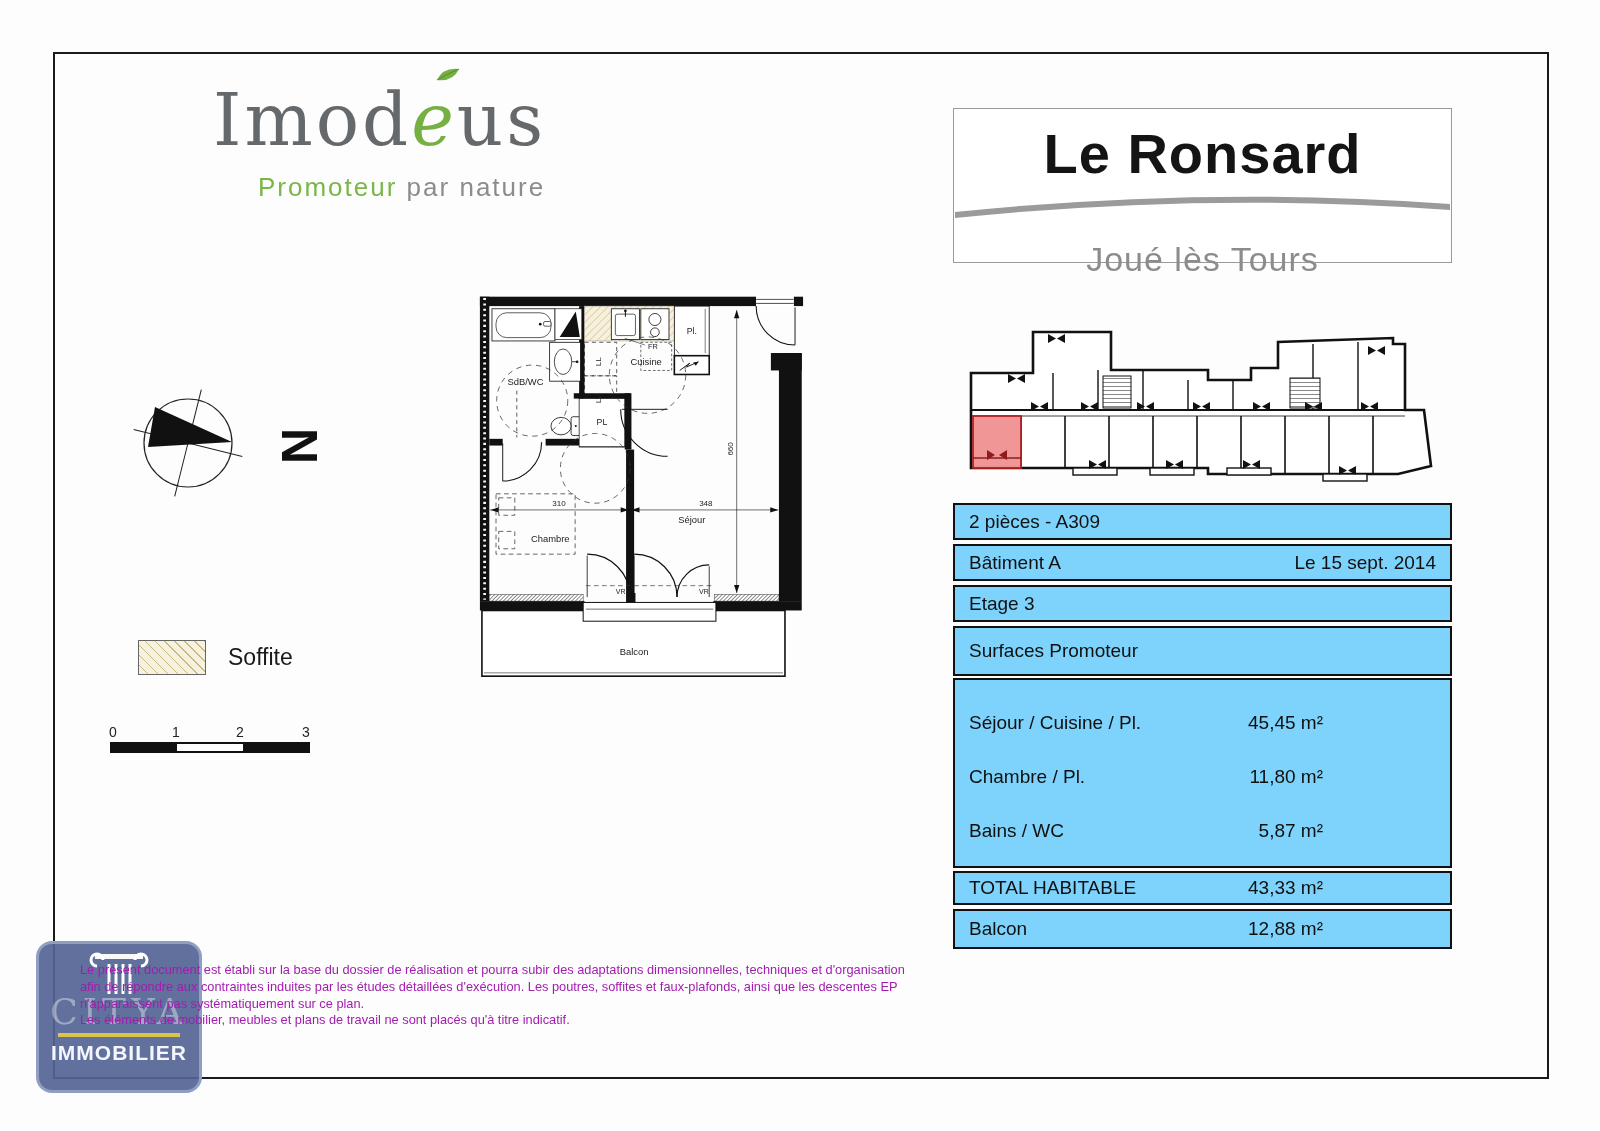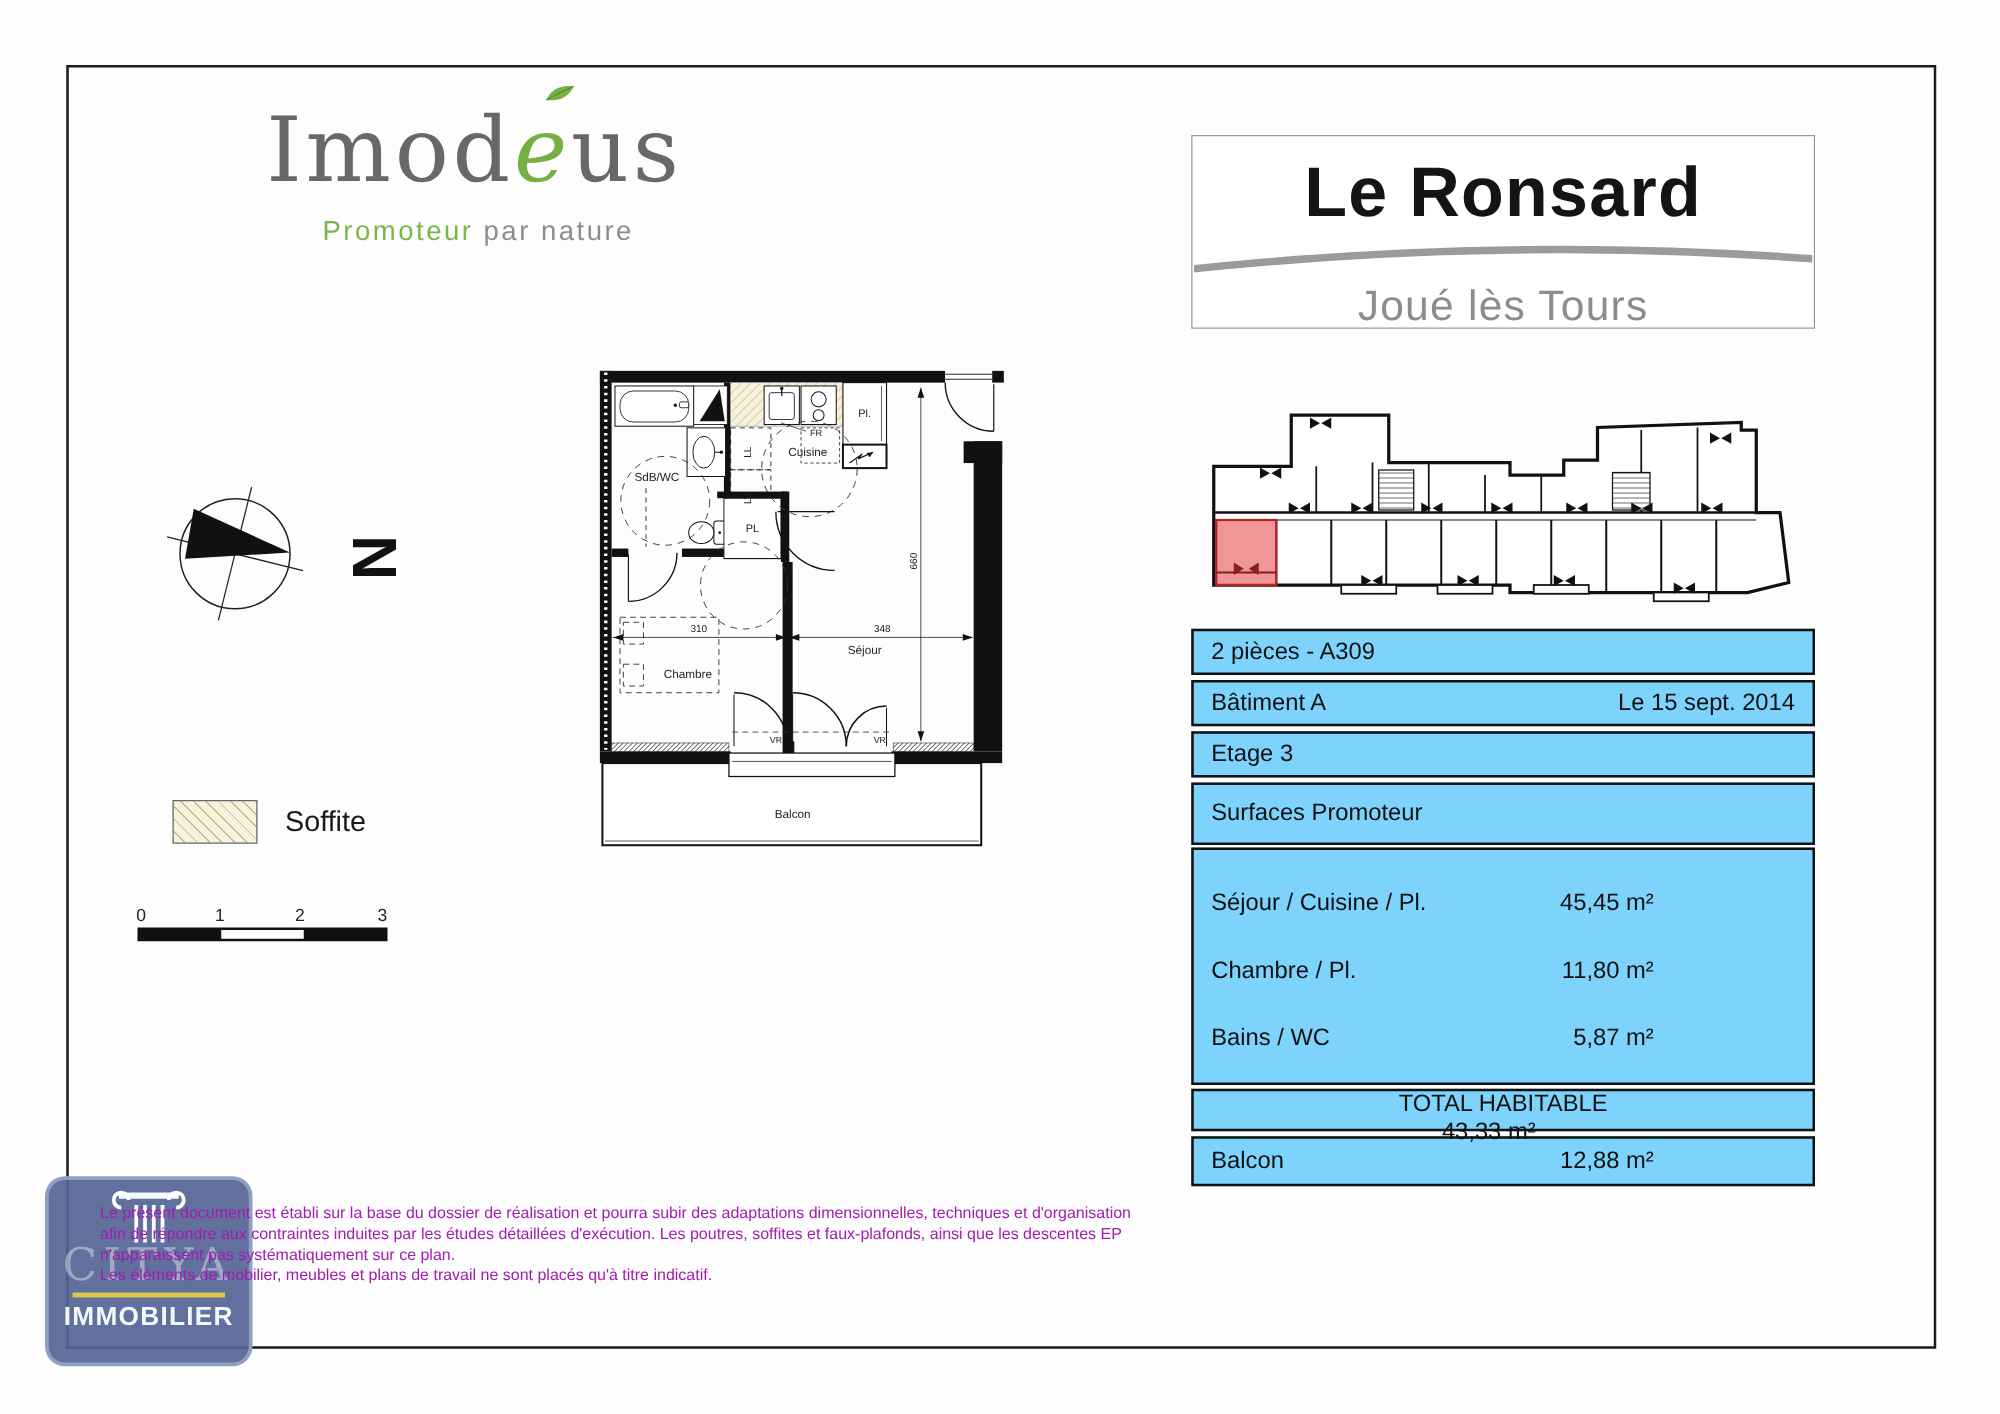--- a/index.html
+++ b/index.html
@@ -6,28 +6,28 @@
   #page{position:relative;width:1600px;height:1131px;background:#fdfdfd;overflow:hidden;
         font-family:"Liberation Sans",sans-serif;color:#111;}
   #border-frame{position:absolute;left:53px;top:52px;width:1492px;height:1023px;
         border:2px solid #1a1a1a;z-index:0;}
   
   .imodeus{position:absolute;left:213px;top:84px;z-index:2;
         font-family:"DejaVu Serif","Liberation Serif",serif;color:#66696b;
         font-size:72px;letter-spacing:3px;line-height:1;}
   .imodeus .green-e{color:#76b043;font-style:italic;position:relative;}
   .imodeus .leaf{position:absolute;top:-12px;right:-4px;}
-  .tagline{position:absolute;left:258px;top:172px;z-index:2;font-size:22px;letter-spacing:2px;color:#8a8d8f;}
+  .tagline{position:absolute;left:258px;top:172px;z-index:2;font-size:26px;letter-spacing:2px;color:#8a8d8f;}
   .tagline .green{color:#7ab648;}
   
   .hdr-box{position:absolute;left:953px;top:108px;width:497px;height:153px;background:#fff;
         border:1px solid #9a9a9a;z-index:2;text-align:center;}
   .hdr-title{font-size:56px;font-weight:bold;color:#141414;margin-top:12px;letter-spacing:1px;}
   .hdr-swoosh{display:block;margin:2px auto 0;}
-  .hdr-sub{font-size:34px;color:#8c8c8c;margin-top:4px;letter-spacing:1px;}
+  .hdr-sub{font-size:34px;color:#8c8c8c;margin-top:18px;letter-spacing:1px;}
   
   .compass{position:absolute;left:130px;top:368px;z-index:2;}
   .soffite-row{position:absolute;left:112px;top:640px;z-index:2;display:flex;align-items:center;padding-left:26px;}
   .soffite-swatch{width:66px;height:33px;border:1px solid #666;
         background:#f7f2df;
         background-image:repeating-linear-gradient(45deg,transparent 0,transparent 6px,#c9ba80 6px,#c9ba80 7px);}
   .soffite-label{font-size:23px;color:#1a1a1a;margin-left:22px;}
   .scalebar{position:absolute;left:106px;top:724px;z-index:2;}
   
   .floorplan{position:absolute;left:395px;top:290px;z-index:1;}
@@ -36,21 +36,21 @@
   .itable{position:absolute;left:953px;top:503px;width:499px;z-index:2;font-size:19px;color:#101010;}
   .irow{border:2px solid #111;background:#7dd3fc;display:flex;align-items:center;
         padding:0 14px;box-sizing:border-box;width:100%;}
   .irow .lbl{flex:1;}
   .irow .val{width:165px;text-align:right;margin-right:113px;}
   .irow .date{text-align:right;}
   .r-small{height:37px;margin-bottom:4px;}
   .r-head{height:50px;margin-bottom:2px;}
   .r-surfaces{height:190px;display:block;padding-top:32px;margin-bottom:3px;}
   .surf-line{display:flex;align-items:center;margin-bottom:32px;}
-  .r-total{height:34px;margin-bottom:4px;flex-direction:column;}
+  .r-total{height:34px;margin-bottom:4px;}
   .r-balcon{height:40px;}
   
   .disclaimer{position:absolute;left:80px;top:962px;z-index:3;font-size:12.8px;line-height:16.8px;color:#a21caf;white-space:nowrap;}
   
   .citya{position:absolute;left:36px;top:941px;width:160px;height:146px;z-index:2;
         background:rgba(84,100,148,0.92);border:3px solid rgba(148,160,198,0.95);
         border-radius:16px;text-align:center;overflow:hidden;}
   .citya .cbrand{font-family:"DejaVu Serif","Liberation Serif",serif;font-size:36px;letter-spacing:5px;
         color:rgba(255,255,255,0.40);line-height:1;margin-top:-6px;}
   .citya .cline{width:122px;height:4px;background:#d8c54a;margin:3px auto 4px;}

